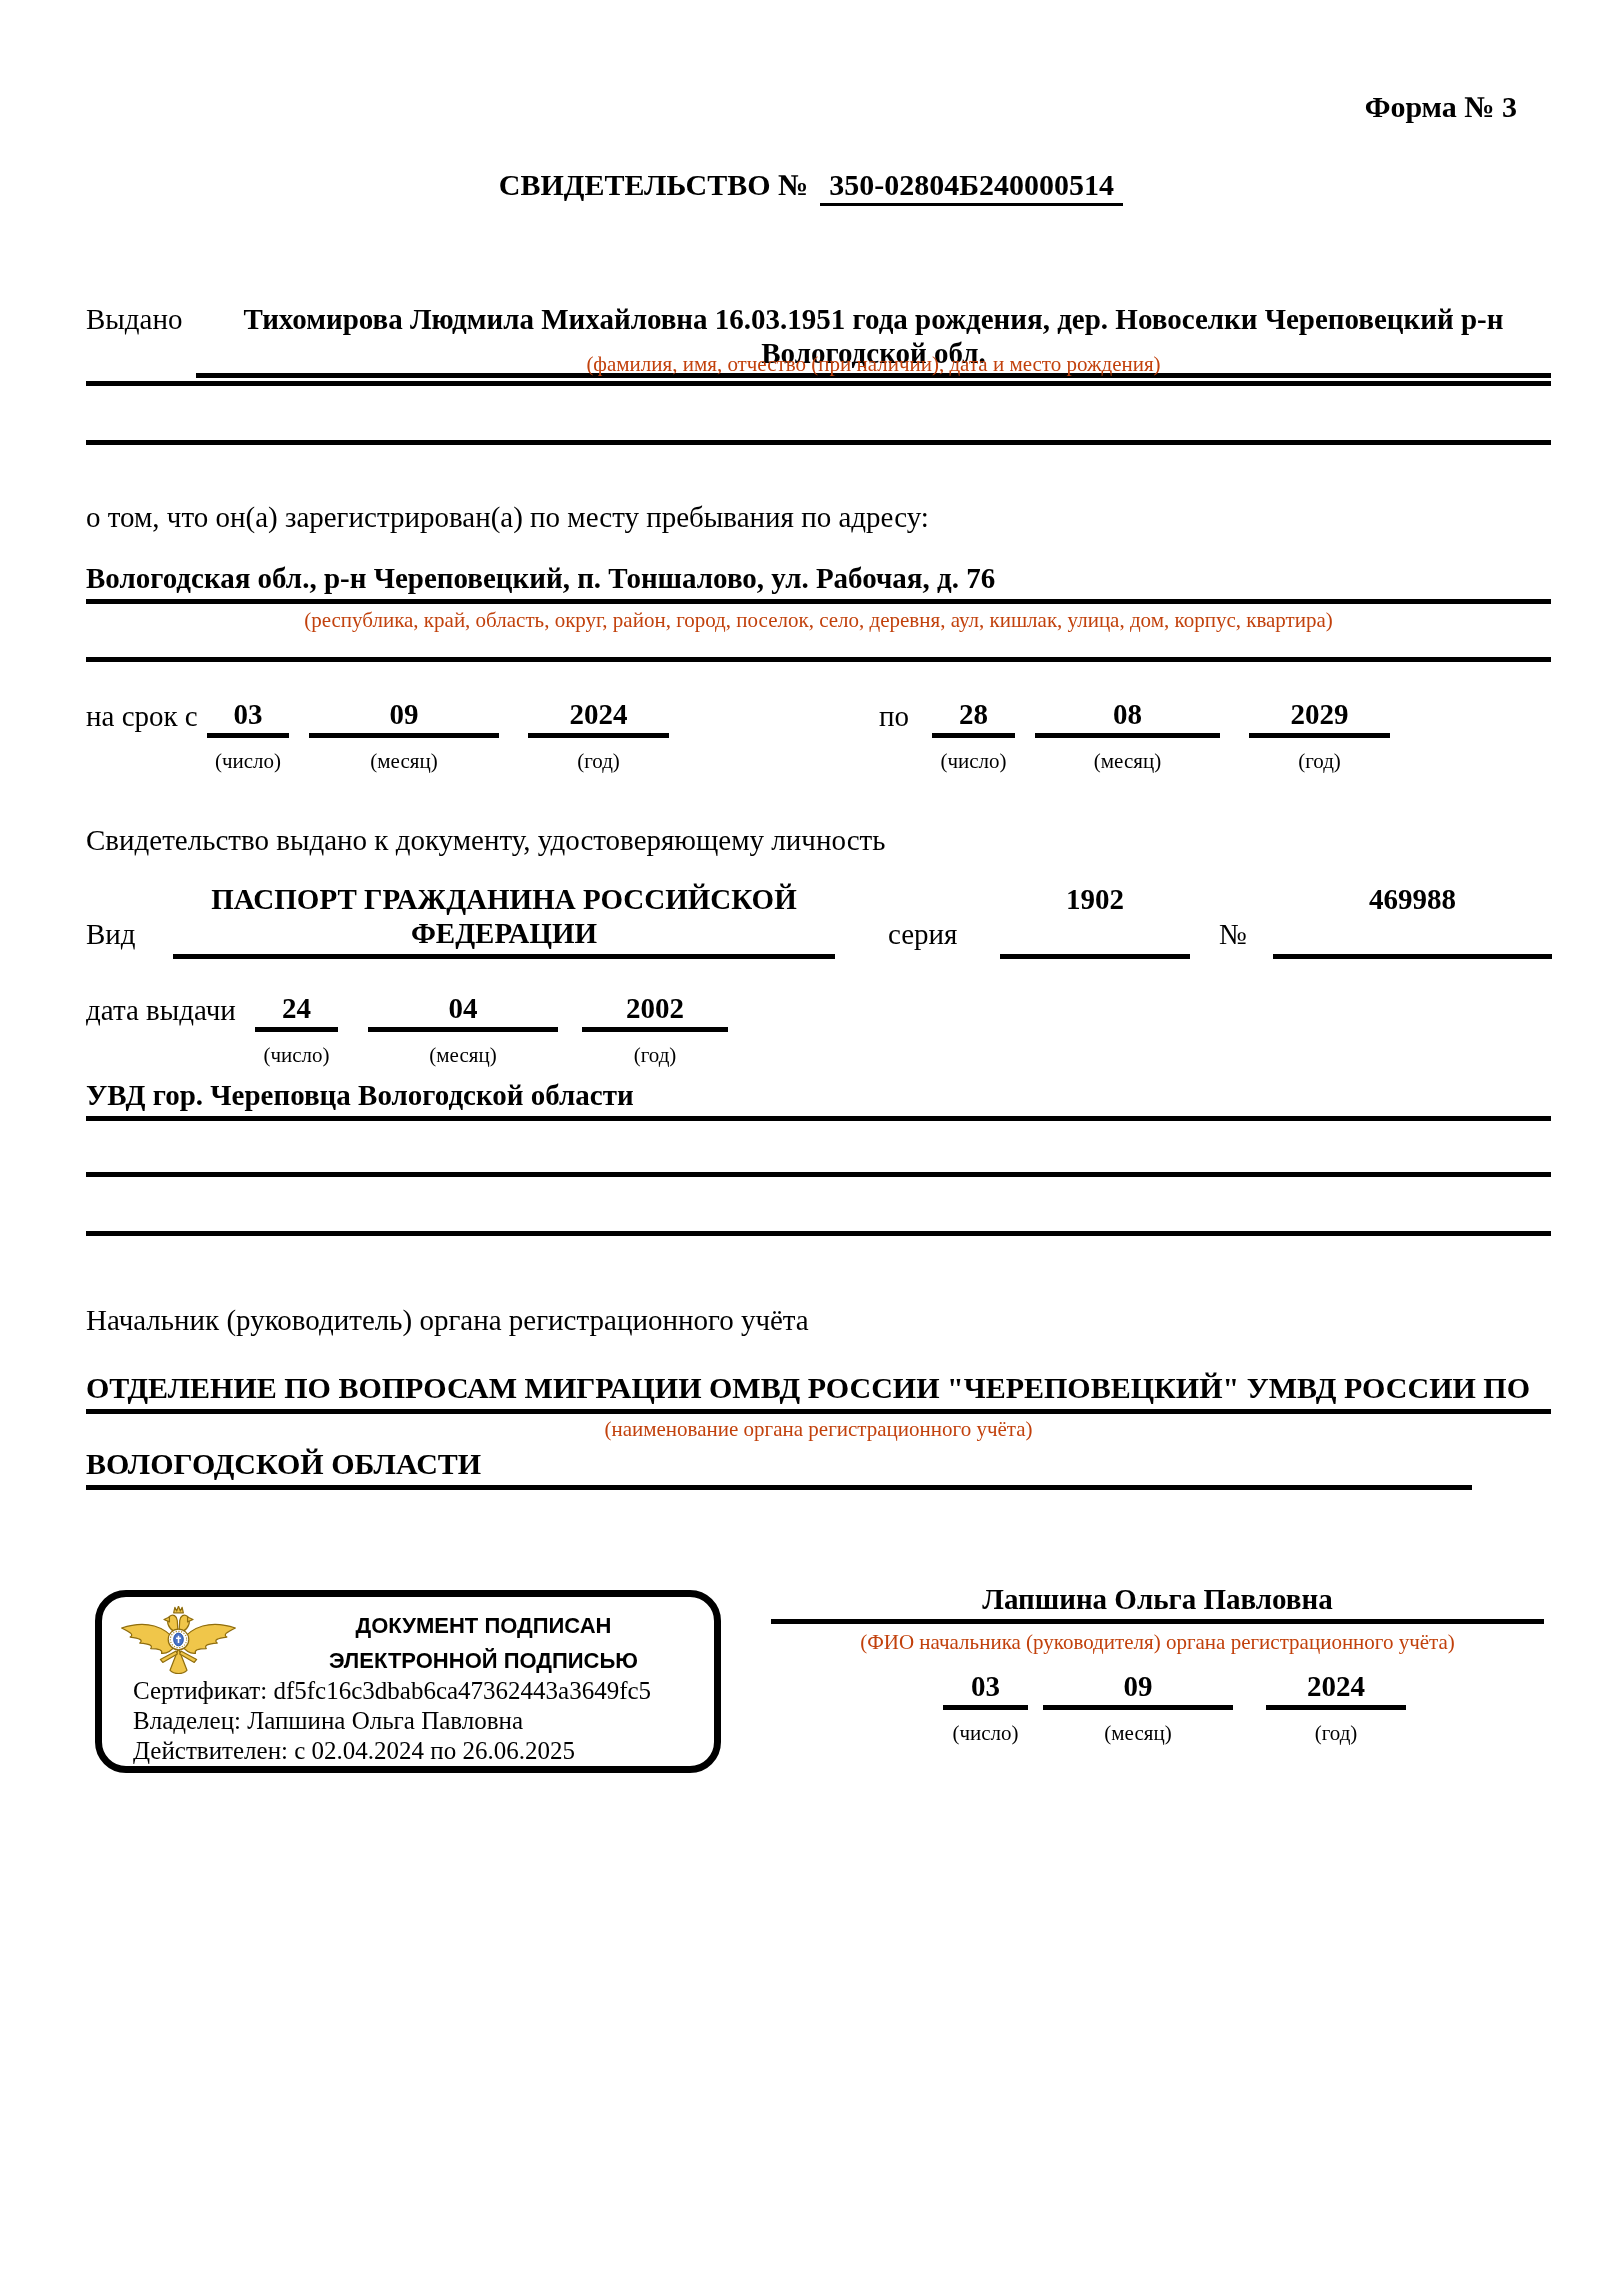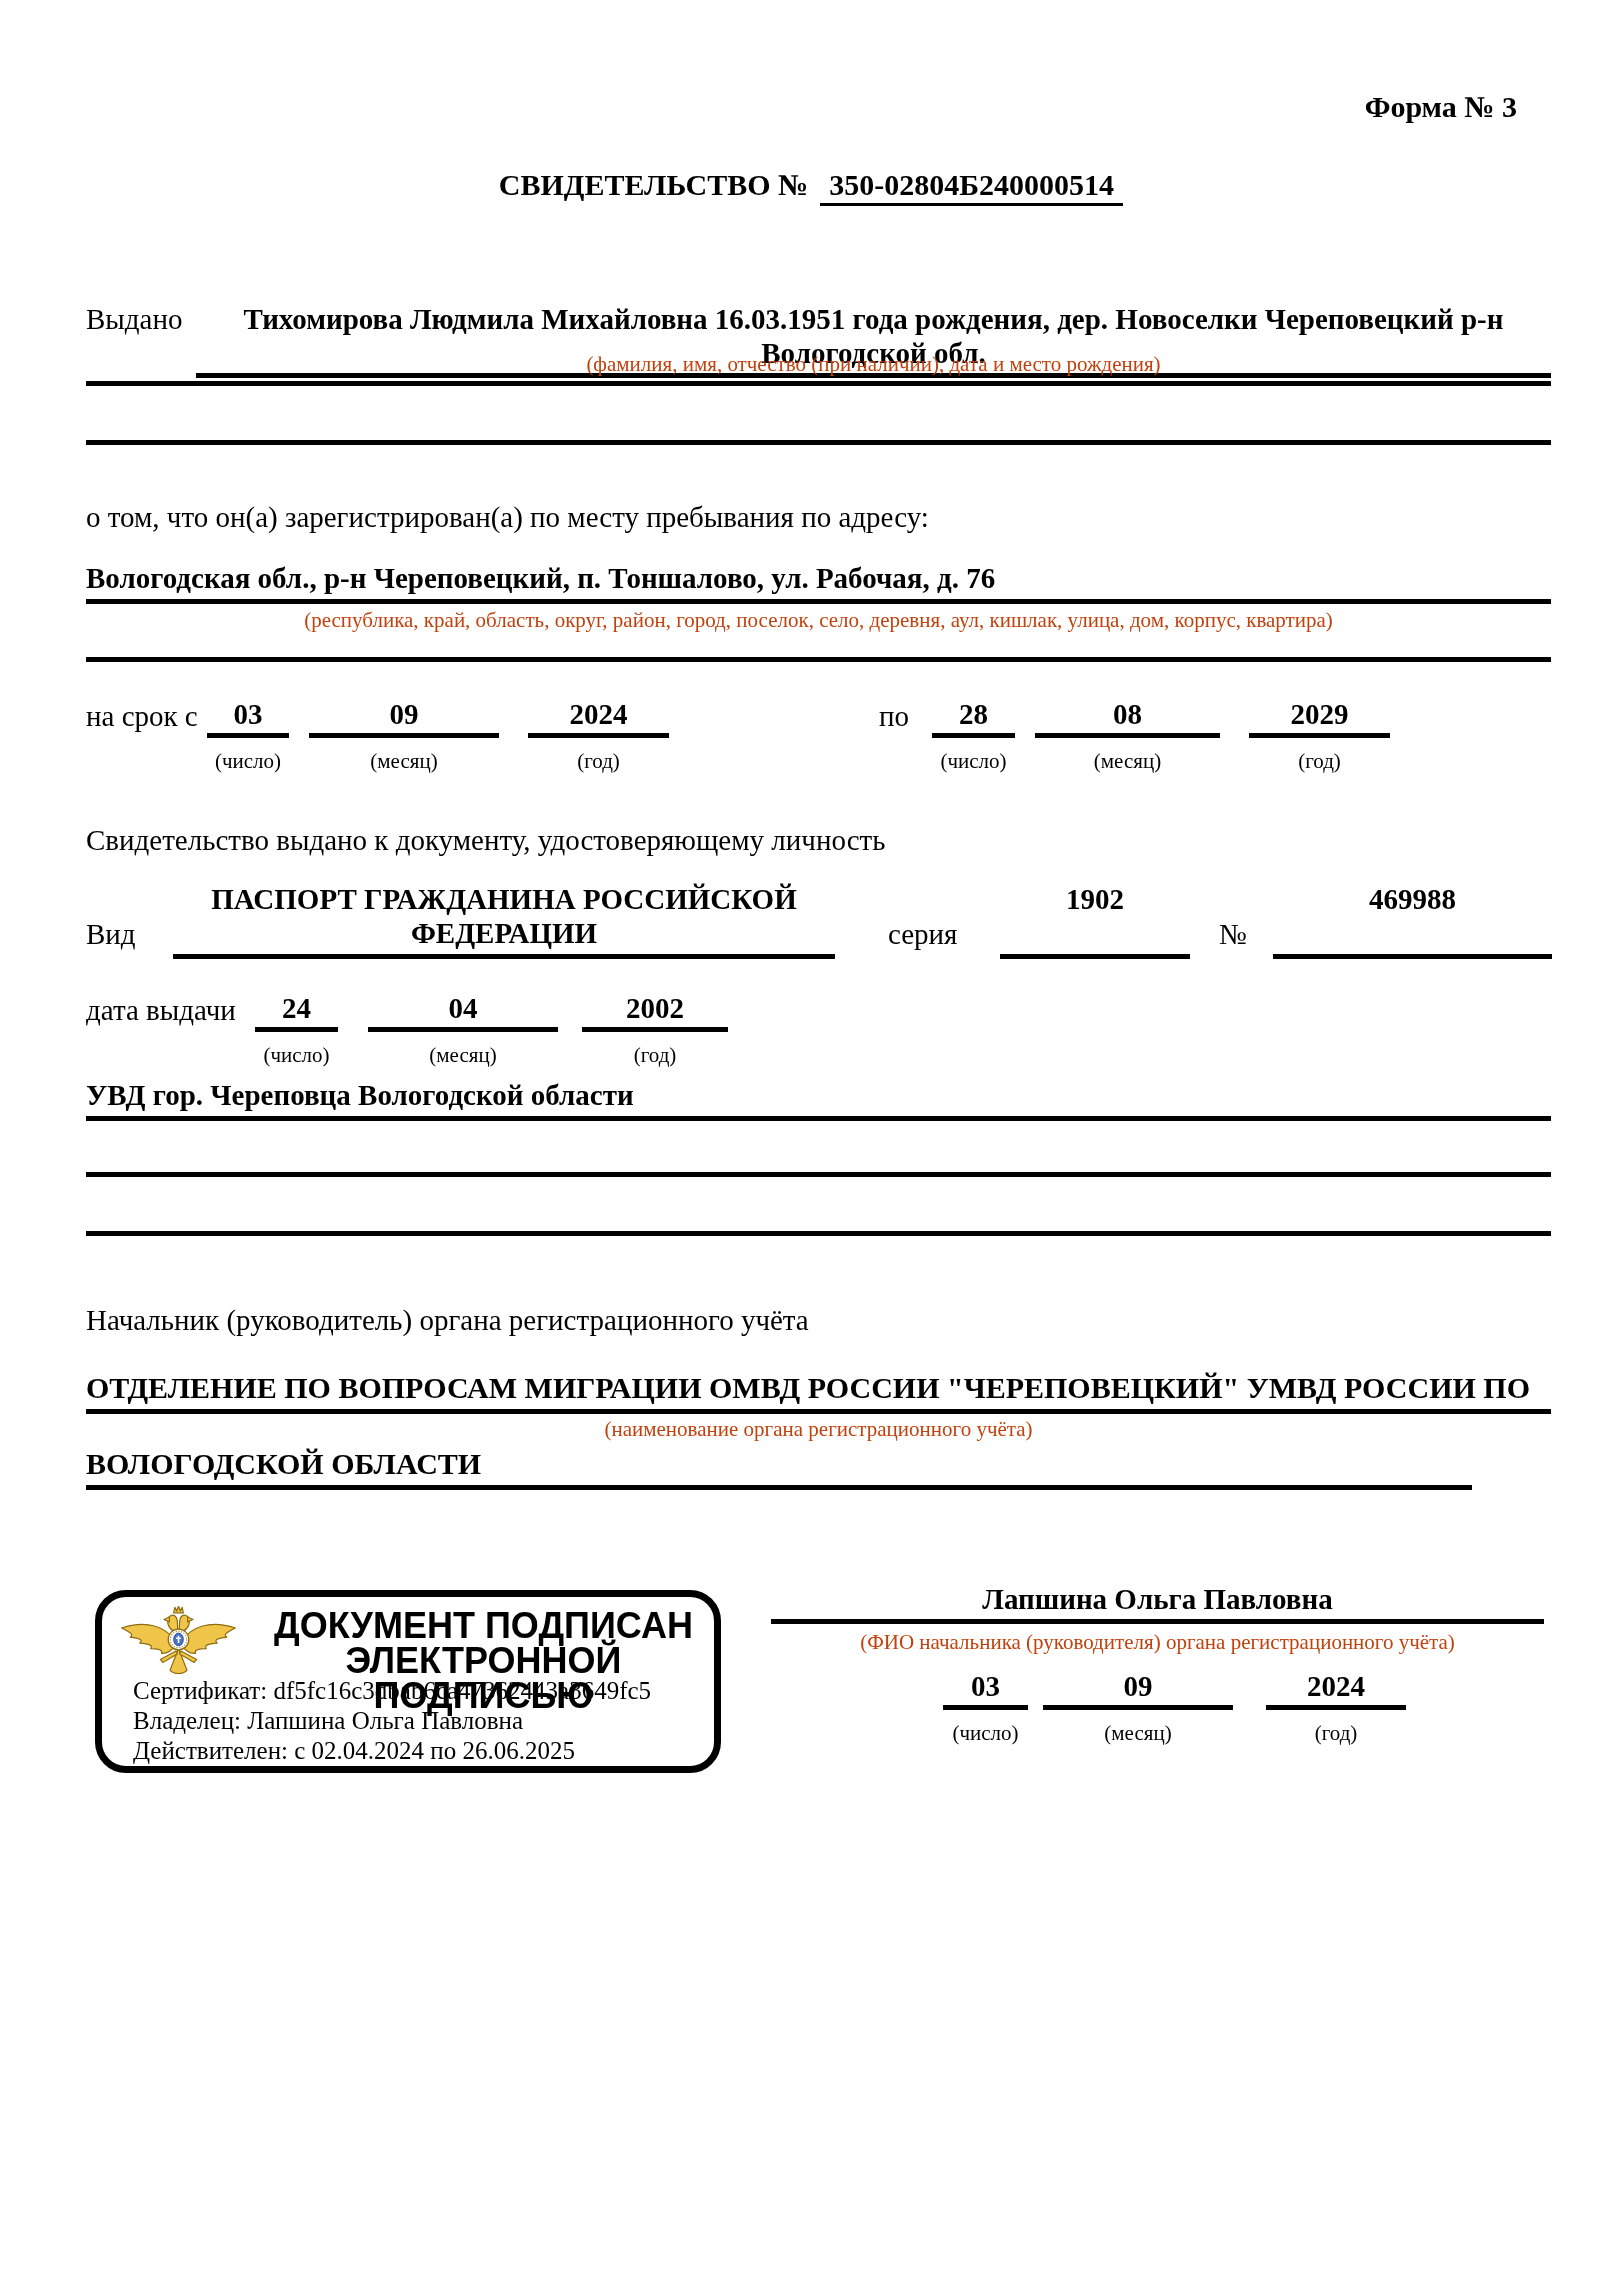--- a/index.html
+++ b/index.html
@@ -27,21 +27,21 @@
   .title-line{position:absolute;left:0;width:100%;text-align:center;font-size:30px;line-height:35px;font-weight:bold;}
   .num-underline{display:inline-block;border-bottom:3.9px solid #000;padding:0 9.2px 1.3px 9.2px;margin-left:11.8px;}
   
   .stamp{
     position:absolute;left:95px;top:1590px;width:626px;height:183px;
     border:7.2px solid #000;border-radius:31px;background:#fff;box-sizing:border-box;
   }
   .stamp-title{
     position:absolute;left:164px;right:13px;top:10.5px;
     font-family:"Liberation Sans","DejaVu Sans",sans-serif;
-    font-weight:bold;font-size:36px;line-height:35px;text-align:center;color:#000;
+    font-weight:bold;font-size:22px;line-height:35px;text-align:center;color:#000;
   }
   .stamp-lines{position:absolute;left:31px;top:80px;right:13px;font-size:25px;line-height:27.5px;}
   .stamp-lines div{margin-bottom:2.6px;white-space:nowrap;}
   .sig-name{
     position:absolute;left:771px;width:773px;top:1582px;
     font-size:29px;line-height:34px;font-weight:bold;text-align:center;
     border-bottom:5.2px solid #000;padding-bottom:2.6px;
   }
   .sig-hint{position:absolute;left:771px;width:773px;top:1630px;}
 </style>

